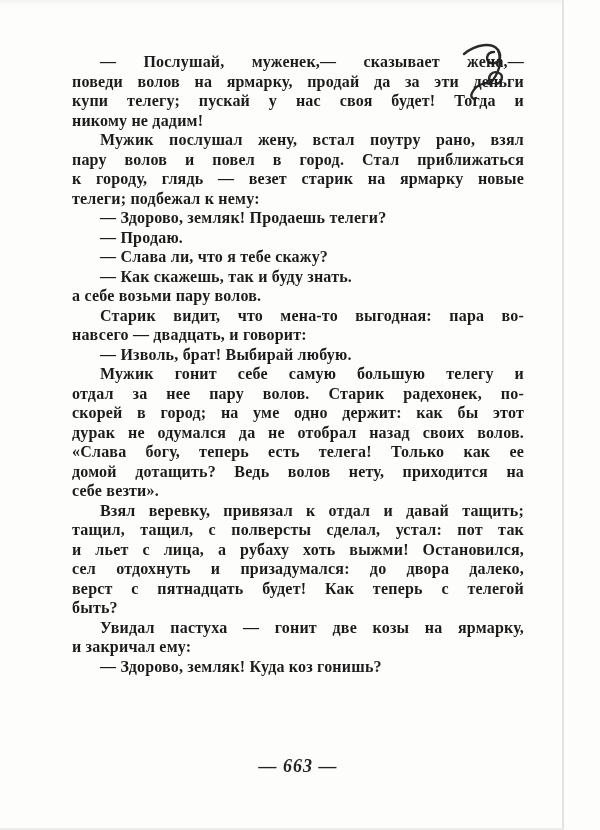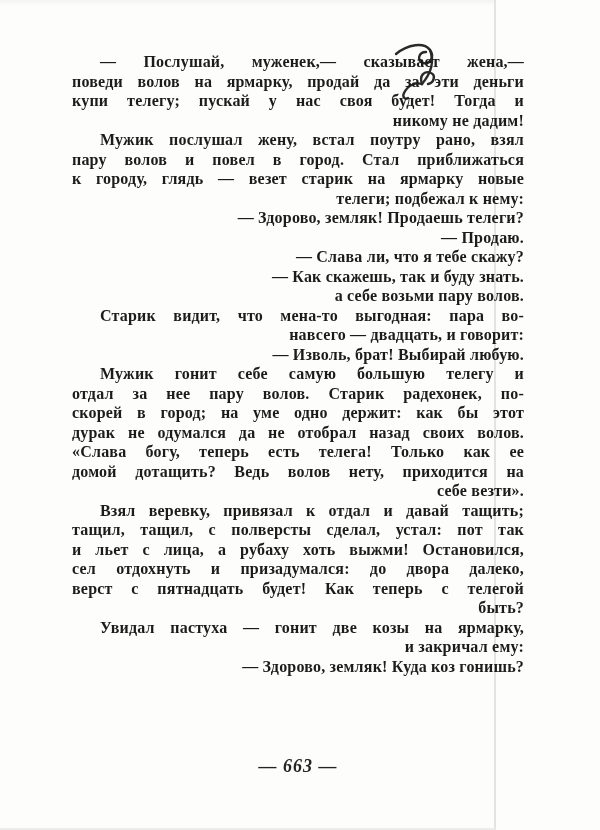--- a/index.html
+++ b/index.html
@@ -9,21 +9,21 @@
   body {
     width: 600px;
     height: 830px;
     background: #fdfdfc;
     overflow: hidden;
     position: relative;
     font-family: "Liberation Serif", "DejaVu Serif", serif;
   }
   .page {
     position: relative;
-    width: 496px;
+    width: 564px;
     height: 830px;
     background: linear-gradient(180deg, #f3f3f1 0px, #fdfdfc 6px),
                 #fdfdfc;
     border-right: 2px solid #e3e3e0;
     border-bottom: 2px solid #ececea;
     box-sizing: border-box;
   }
   .text-block {
     position: absolute;
     left: 72px;
@@ -32,21 +32,21 @@
     color: #1c1c1c;
     font-size: 16px;
     font-weight: 700;
     letter-spacing: 0.2px;
     line-height: 19.5px;
   }
   .para {
     margin: 0;
   }
   .line {
-    text-align: right;
+    text-align: left;
     min-height: 19.5px;
   }
   .line.just {
     text-align: justify;
     text-align-last: justify;
   }
   .line.indent {
     text-indent: 28px;
   }
   .page-number {

